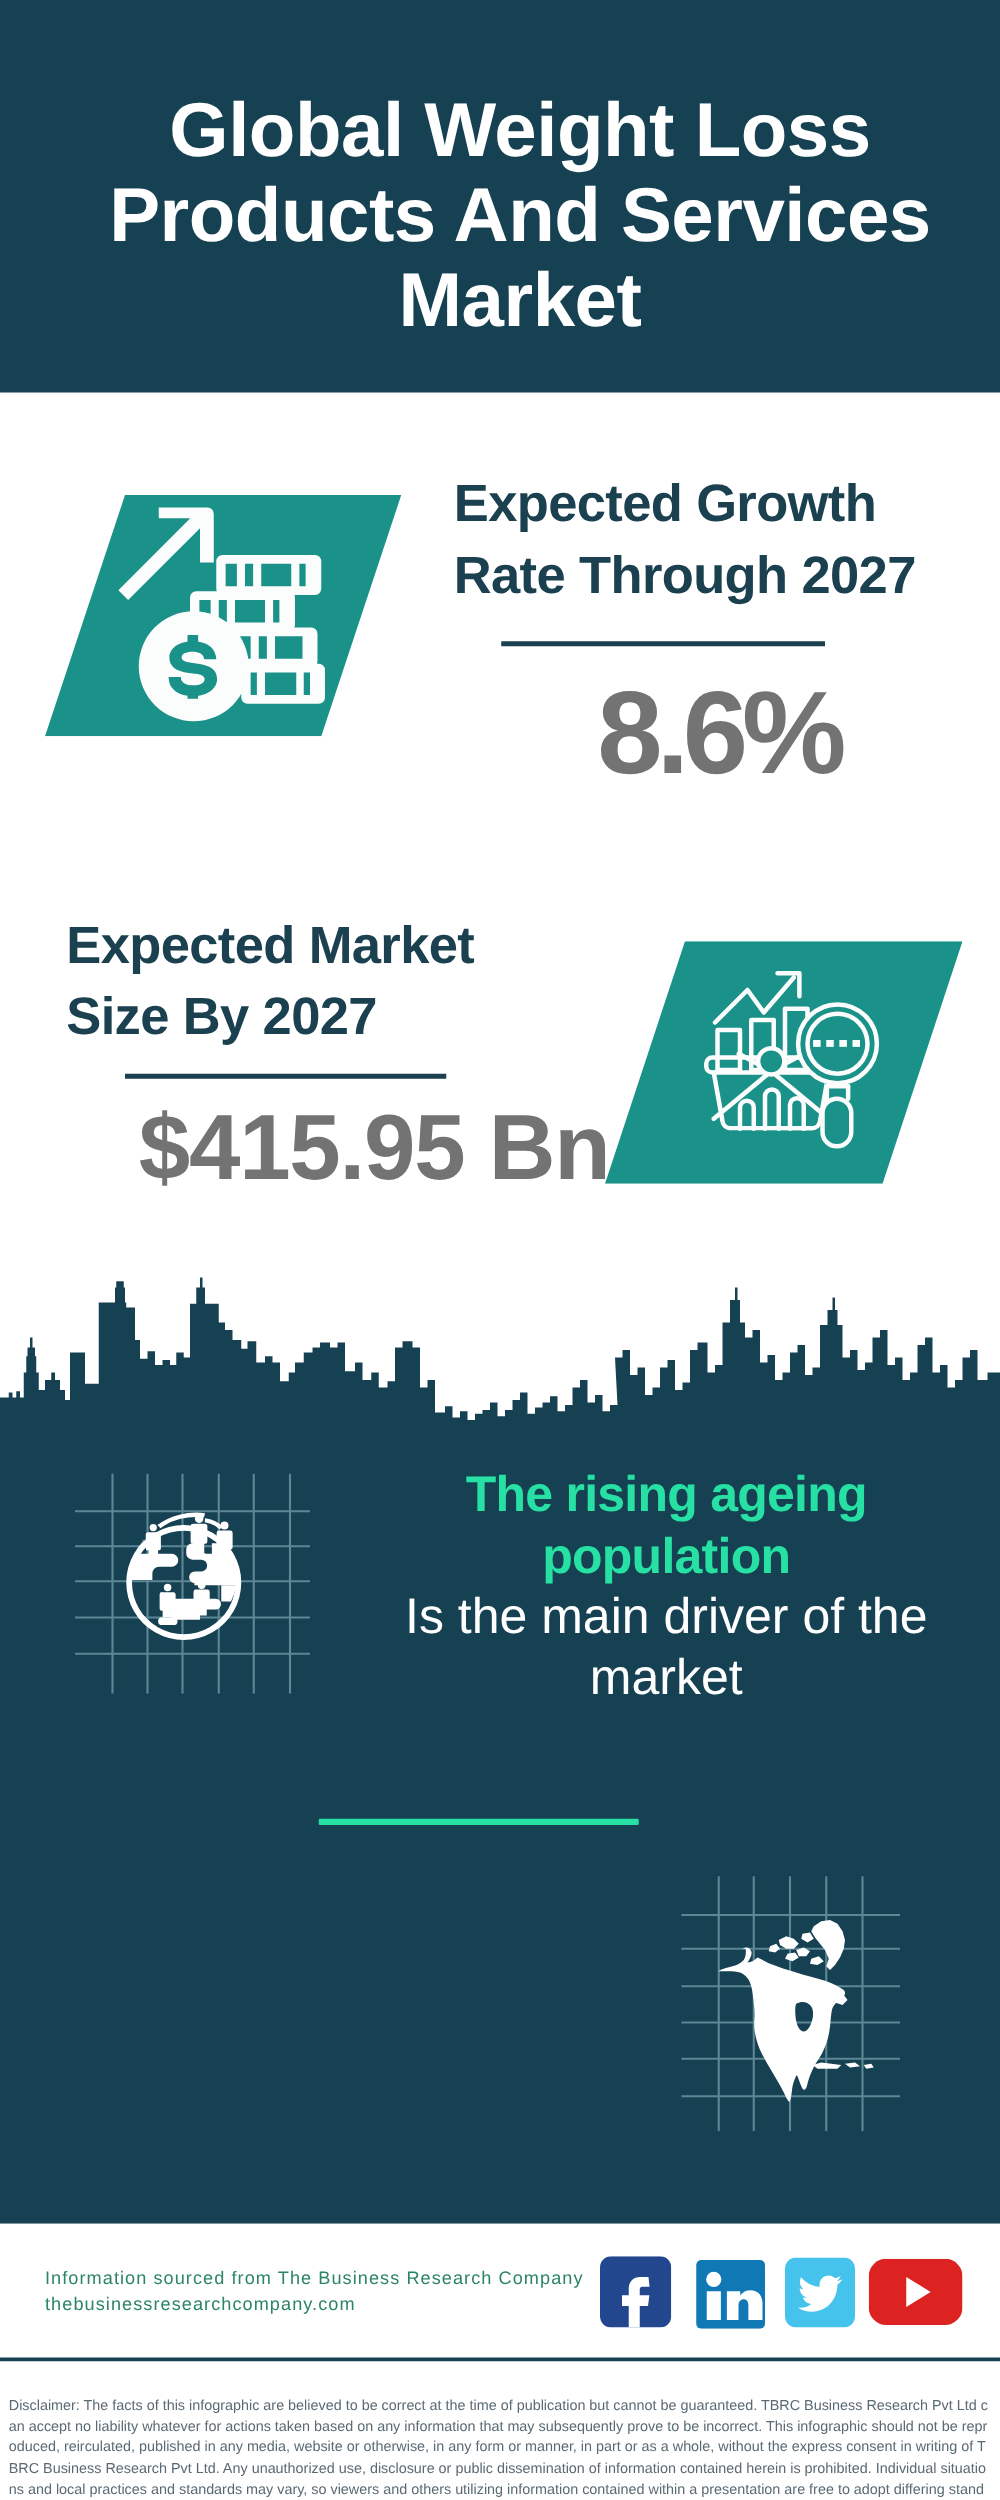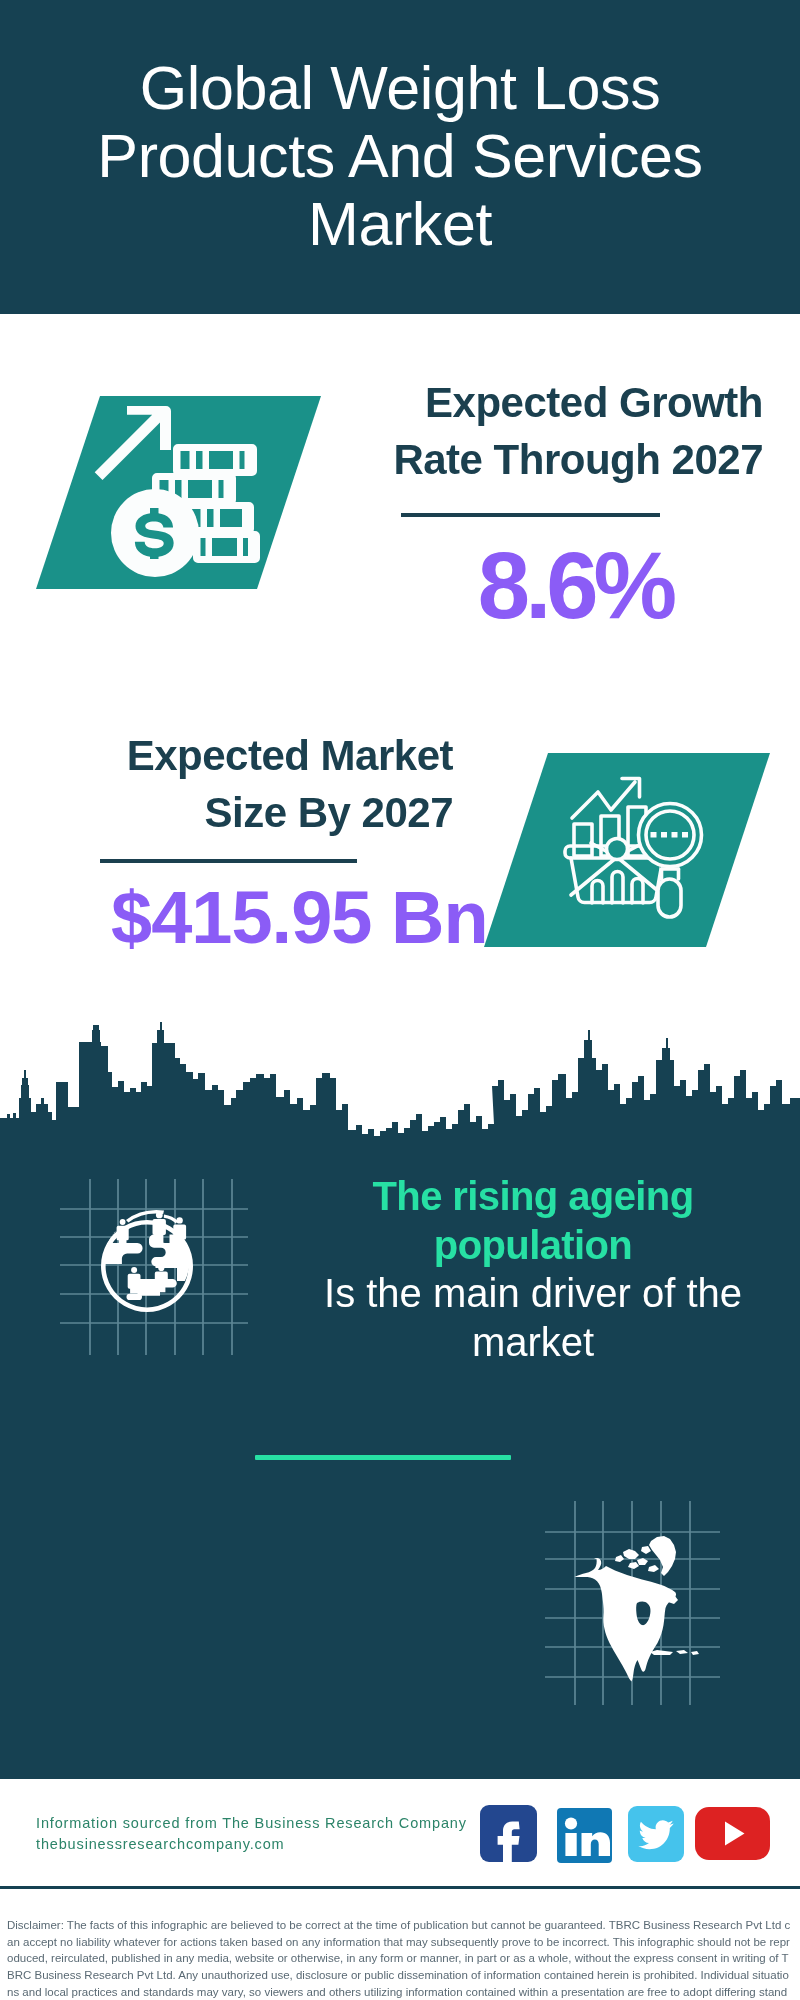--- a/index.html
+++ b/index.html
@@ -1,27 +1,27 @@
 <!DOCTYPE html>
 <html><head>
 <meta charset="utf-8">
 <style>
   html,body{margin:0;padding:0;}
   body{width:800px;height:2000px;background:#ffffff;font-family:"Liberation Sans",sans-serif;overflow:hidden;}
   .page{position:relative;width:800px;height:2000px;overflow:hidden;}
 
   
   .header{position:absolute;left:0;top:0;width:800px;height:314px;background:#164152;}
-  .header h1{position:absolute;left:50px;top:54px;width:700px;margin:0;color:#ffffff;
-             font-size:61px;line-height:68px;font-weight:normal;text-align:center;letter-spacing:-0.4px;}
-
-  
-  .stat-title{position:absolute;font-size:42px;line-height:57px;font-weight:bold;color:#1b404f;text-align:right;letter-spacing:-0.5px;}
+  .header h1{position:absolute;left:50px;top:54px;width:700px;margin:16px;color:#ffffff;
+             font-size:61px;line-height:68px;font-weight:bold;text-align:center;letter-spacing:-0.4px;}
+
+  
+  .stat-title{position:absolute;font-size:42px;line-height:57px;font-weight:bold;color:#1b404f;text-align:left;letter-spacing:-0.5px;}
   .stat-rule{position:absolute;height:4px;background:#1b404f;}
-  .stat-value{position:absolute;font-weight:bold;color:#8b5cf6;text-align:center;white-space:nowrap;}
+  .stat-value{position:absolute;font-weight:bold;color:#737373;text-align:center;white-space:nowrap;}
 
   .para{position:absolute;}
   .para svg{display:block;}
 
   
   .dark{position:absolute;left:0;width:800px;background:#164152;}
   .skyline{position:absolute;left:0;width:800px;}
   .grn{color:#27e0a4;}
   .factoid{position:absolute;font-size:40px;line-height:48.5px;color:#ffffff;text-align:center;}
   .factoid b{font-weight:bold;letter-spacing:-0.6px;display:block;}

